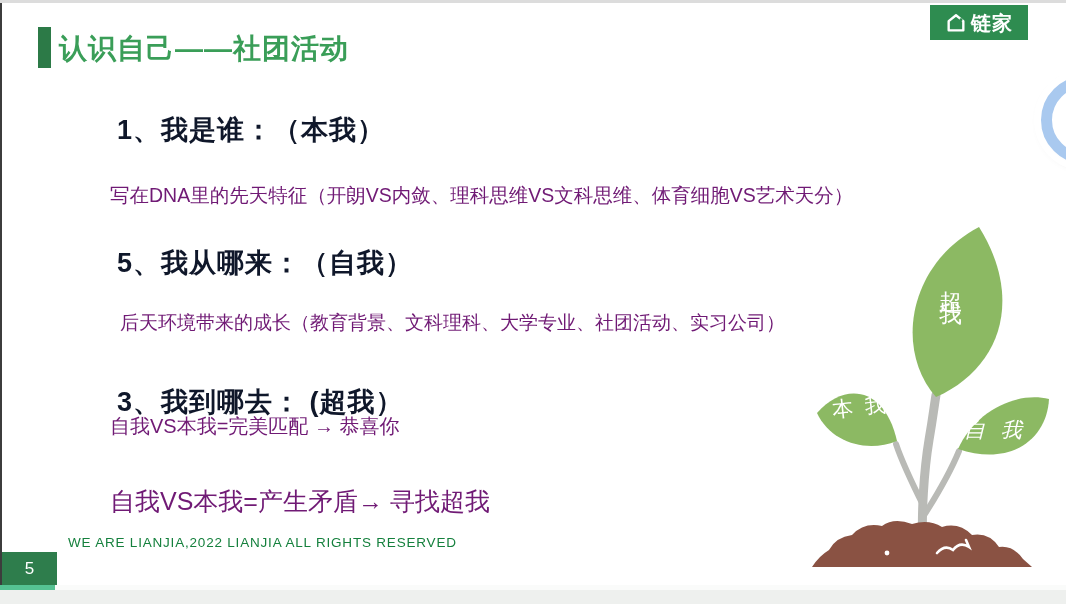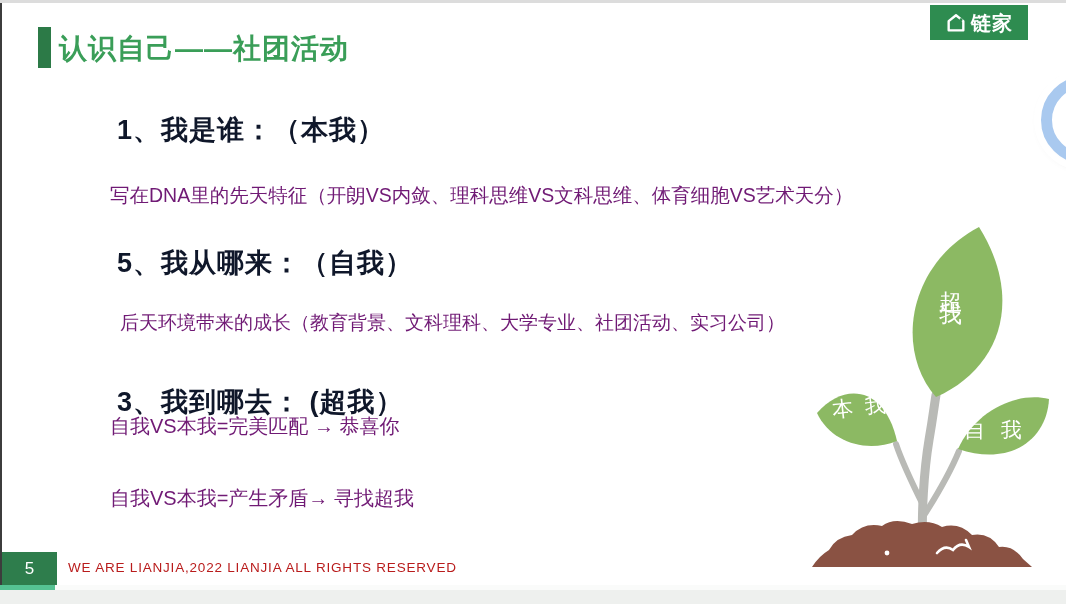--- a/index.html
+++ b/index.html
@@ -18,35 +18,35 @@
   .logo-text{color:#ffffff;font-size:20px;font-weight:bold;letter-spacing:1px;line-height:1;}
 
   .h{position:absolute;font-size:27px;font-weight:bold;color:#0f172a;letter-spacing:1px;white-space:nowrap;}
   .p{position:absolute;font-size:19px;color:#701a75;white-space:nowrap;}
   #h1{left:117px;top:112px;}
   #p1{left:110px;top:182px;font-size:19.5px;}
   #h2{left:117px;top:245px;}
   #p2{left:110px;top:310px;margin-left:10px;}
   #h3{left:117px;top:384px;}
   #p3{left:110px;top:413px;font-size:20px;}
-  #p4{left:110px;top:485px;font-size:20px;}
+  #p4{left:110px;top:485px;font-size:25px;}
 
   .plant-svg{position:absolute;left:795px;top:215px;width:270px;height:360px;}
   .leaf-label{position:absolute;color:#ffffff;white-space:nowrap;}
   .leaf-label-top{left:936px;top:272px;font-size:23px;writing-mode:vertical-rl;text-orientation:upright;letter-spacing:12px;}
   .leaf-label-left{left:832px;top:393px;font-size:21px;letter-spacing:3px;transform:rotate(-6deg);}
-  .leaf-label-right{left:964px;top:416px;font-size:21px;letter-spacing:5px;}
+  .leaf-label-right{left:964px;top:416px;font-size:21px;letter-spacing:5px;font-style:italic;}
 
   .side-bubble{position:absolute;left:1041px;top:76px;width:88px;height:88px;border-radius:50%;
     background:#ffffff;border:11px solid #a9c9ef;box-sizing:border-box;
     box-shadow:0 0 0 7px rgba(255,255,255,.95),0 2px 10px rgba(0,0,0,.15);}
 
   .footer-badge{position:absolute;left:2px;top:552px;width:55px;height:33px;background:#2e7d4c;color:#ffffff;
     display:flex;align-items:center;justify-content:center;font-size:17px;}
-  .footer-copy{position:absolute;left:68px;top:560px;font-size:13.5px;color:#b91c1c;letter-spacing:.8px;white-space:nowrap;}
+  .footer-copy{position:absolute;left:68px;top:535px;font-size:13.5px;color:#15803d;letter-spacing:.8px;white-space:nowrap;}
 
   .progress-track{position:absolute;left:0;top:585px;width:1066px;height:5px;background:#fafbfa;}
   .progress-fill{position:absolute;left:0;top:0;width:55px;height:5px;background:#55c292;}
   .bottom-band{position:absolute;left:0;top:590px;width:1066px;height:14px;background:#eef0ee;}
 </style>
 </head>
 <body>
 
 <div class="left-edge"></div>
 <div class="top-edge"></div>

